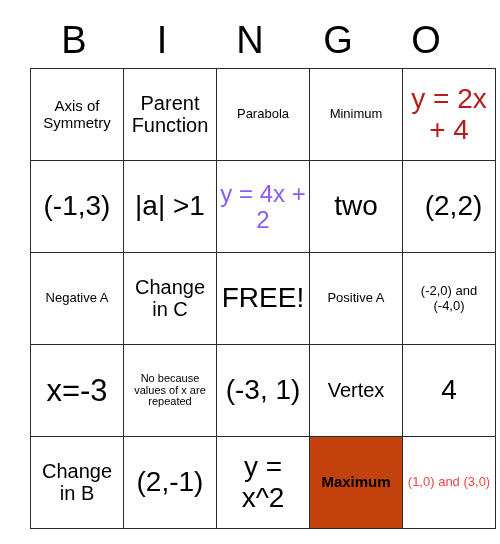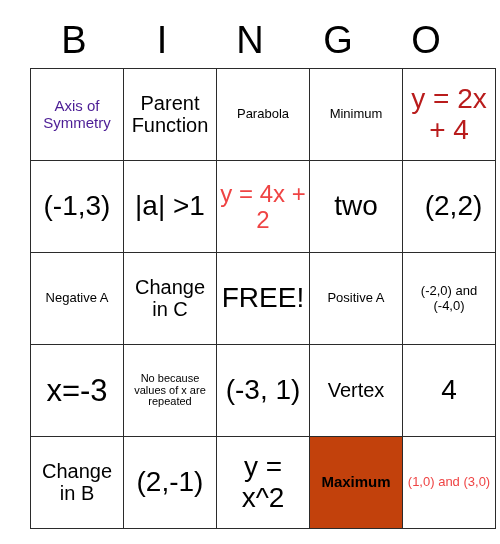--- a/index.html
+++ b/index.html
@@ -78,30 +78,30 @@
     <div class="header-cell" style="color: rgb(0, 0, 0);">B</div>
     <div class="header-cell" style="color: rgb(0, 0, 0);">I</div>
     <div class="header-cell" style="color: rgb(0, 0, 0);">N</div>
     <div class="header-cell" style="color: rgb(0, 0, 0);">G</div>
     <div class="header-cell" style="color: rgb(0, 0, 0);">O</div>
   </div>
 
   <table class="grid">
     <tbody>
       <tr>
-        <td class="fs-sm" style="background: rgb(255, 255, 255); border-color: rgb(43, 43, 43); color: #4c1d95;">Axis of Symmetry</td>
+        <td class="fs-sm" style="background: rgb(255, 255, 255); border-color: rgb(43, 43, 43); color: #000000;">Axis of Symmetry</td>
         <td class="fs-lg" style="background: rgb(255, 255, 255); border-color: rgb(43, 43, 43); color: rgb(0, 0, 0);">Parent Function</td>
         <td class="fs-md" style="background: rgb(255, 255, 255); border-color: rgb(43, 43, 43); color: rgb(0, 0, 0);">Parabola</td>
         <td class="fs-md" style="background: rgb(255, 255, 255); border-color: rgb(43, 43, 43); color: rgb(0, 0, 0);">Minimum</td>
         <td class="fs-2xl" style="background: rgb(255, 255, 255); border-color: rgb(43, 43, 43); color: #b91c1c;">y = 2x + 4</td>
       </tr>
       <tr>
         <td class="fs-2xl" style="background: rgb(255, 255, 255); border-color: rgb(43, 43, 43); color: rgb(0, 0, 0);">(-1,3)</td>
         <td class="fs-2xl" style="background: rgb(255, 255, 255); border-color: rgb(43, 43, 43); color: rgb(0, 0, 0);">|a| &gt;1</td>
-        <td class="fs-xl" style="background: rgb(255, 255, 255); border-color: rgb(43, 43, 43); color: #ef4444;">y = 4x + 2</td>
+        <td class="fs-xl" style="background: rgb(255, 255, 255); border-color: rgb(43, 43, 43); color: #8b5cf6;">y = 4x + 2</td>
         <td class="fs-2xl" style="background: rgb(255, 255, 255); border-color: rgb(43, 43, 43); color: rgb(0, 0, 0);">two</td>
         <td class="fs-2xl" style="background: rgb(255, 255, 255); border-color: rgb(43, 43, 43); color: rgb(0, 0, 0); padding-left: 11px;">(2,2)</td>
       </tr>
       <tr>
         <td class="fs-md" style="background: rgb(255, 255, 255); border-color: rgb(43, 43, 43); color: rgb(0, 0, 0);">Negative A</td>
         <td class="fs-lg" style="background: rgb(255, 255, 255); border-color: rgb(43, 43, 43); color: rgb(0, 0, 0);">Change in C</td>
         <td class="fs-2xl" style="background: rgb(255, 255, 255); border-color: rgb(43, 43, 43); color: rgb(0, 0, 0);">FREE!</td>
         <td class="fs-md" style="background: rgb(255, 255, 255); border-color: rgb(43, 43, 43); color: rgb(0, 0, 0);">Positive A</td>
         <td class="fs-md" style="background: rgb(255, 255, 255); border-color: rgb(43, 43, 43); color: rgb(0, 0, 0);">(-2,0) and (-4,0)</td>
       </tr>

